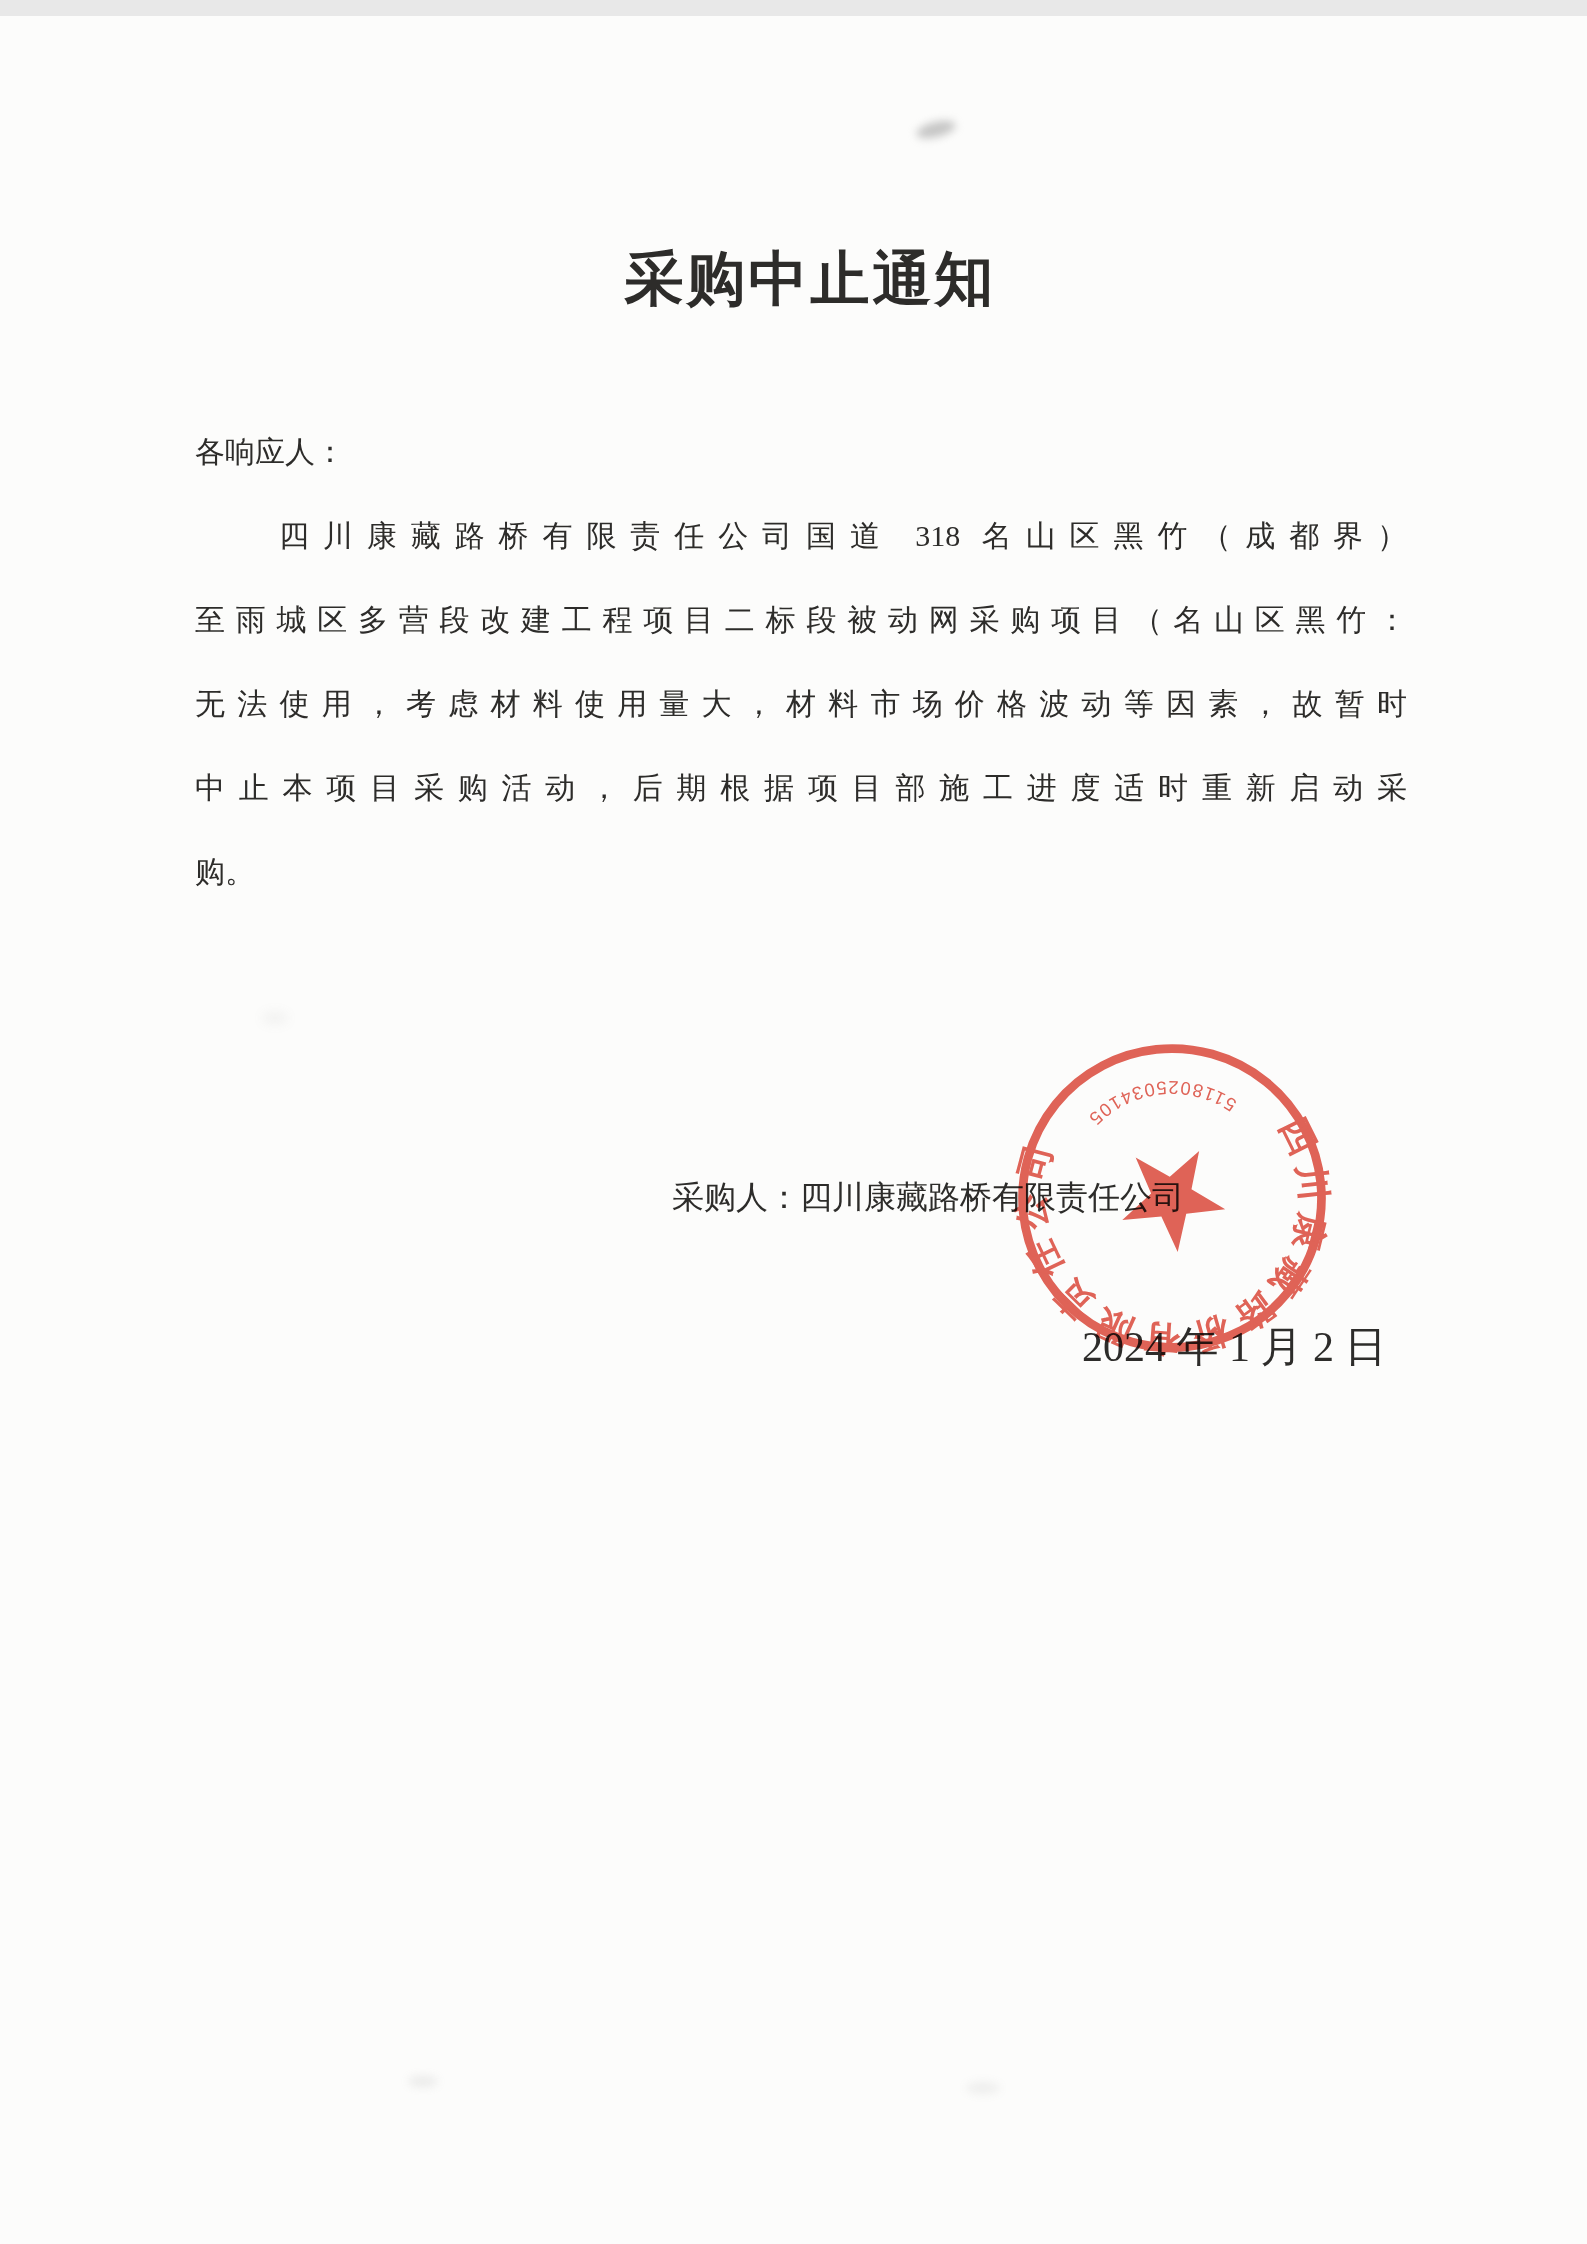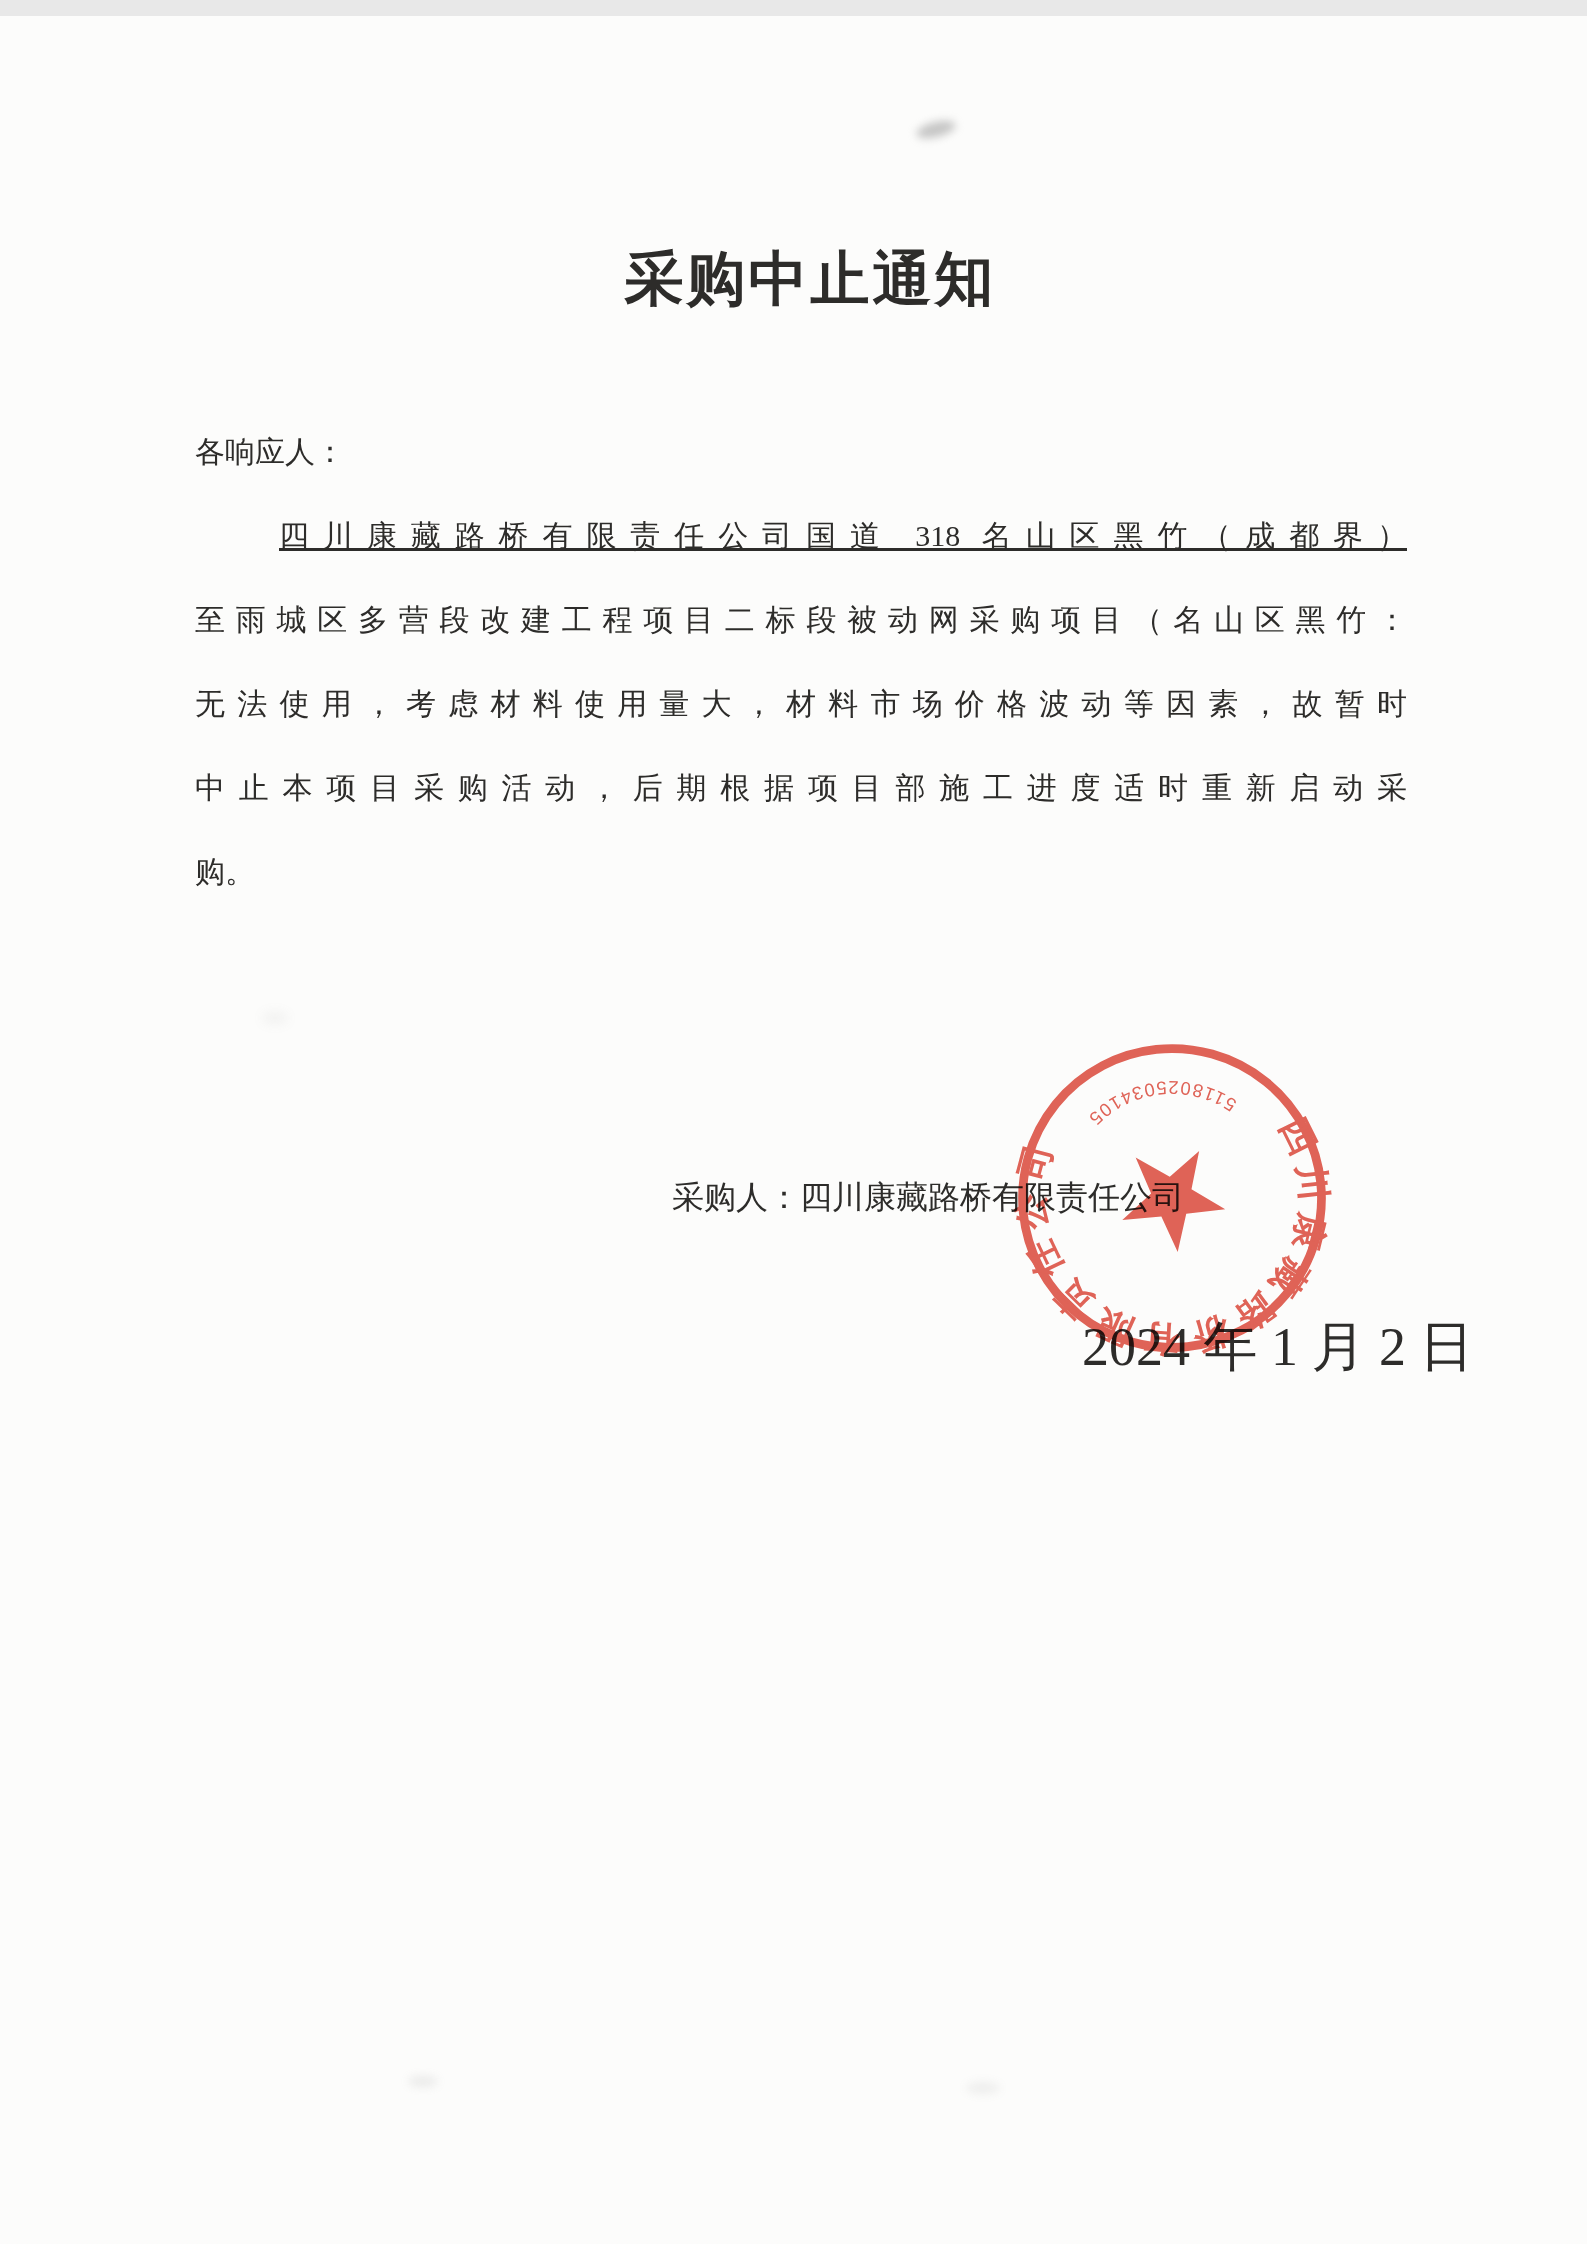--- a/index.html
+++ b/index.html
@@ -20,30 +20,30 @@
   }
   .body-block{
     position:absolute;left:195px;top:394px;width:1212px;
     font-size:30px;
   }
   .line{
     height:84px;line-height:84px;
     overflow:visible;
   }
   .jline{text-align:justify;text-align-last:justify;}
-  .first-line{text-indent:84px;text-decoration:underline;}
+  .first-line{text-indent:84px;}
   .salutation{text-align:left;}
   .last-line{text-align:left;}
   .signature-line{
     position:absolute;left:672px;top:1139px;
     font-size:32px;height:84px;line-height:84px;white-space:nowrap;text-align:center;
   }
   .date-line{
     position:absolute;left:1082px;top:1289px;
-    font-size:54px;height:84px;line-height:84px;white-space:nowrap;
+    font-size:42px;height:84px;line-height:84px;white-space:nowrap;
   }
   .stamp{
     position:absolute;left:1007px;top:1017px;
     width:330px;height:330px;
     transform:rotate(174deg);
     opacity:0.86;
     mix-blend-mode:multiply;
     color:#dd4a3c;
   }
   .stamp svg{width:100%;height:100%;display:block;}

